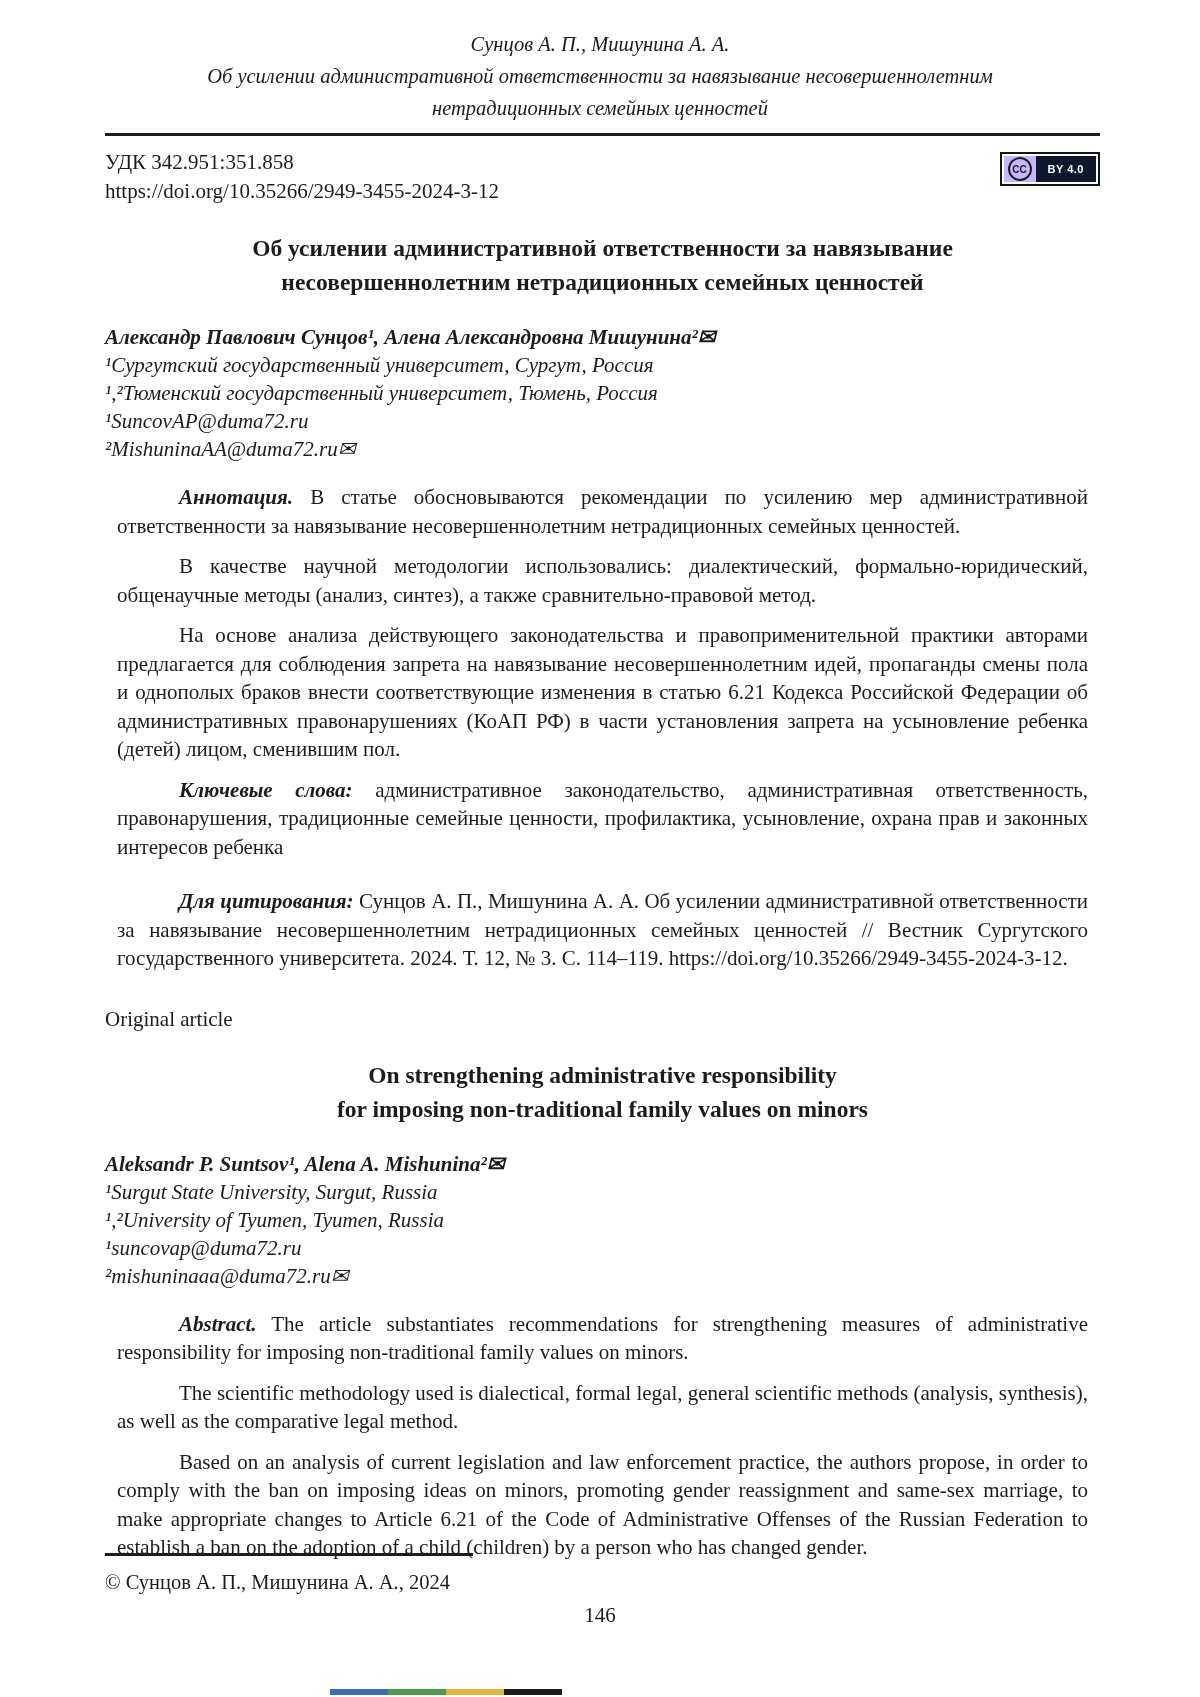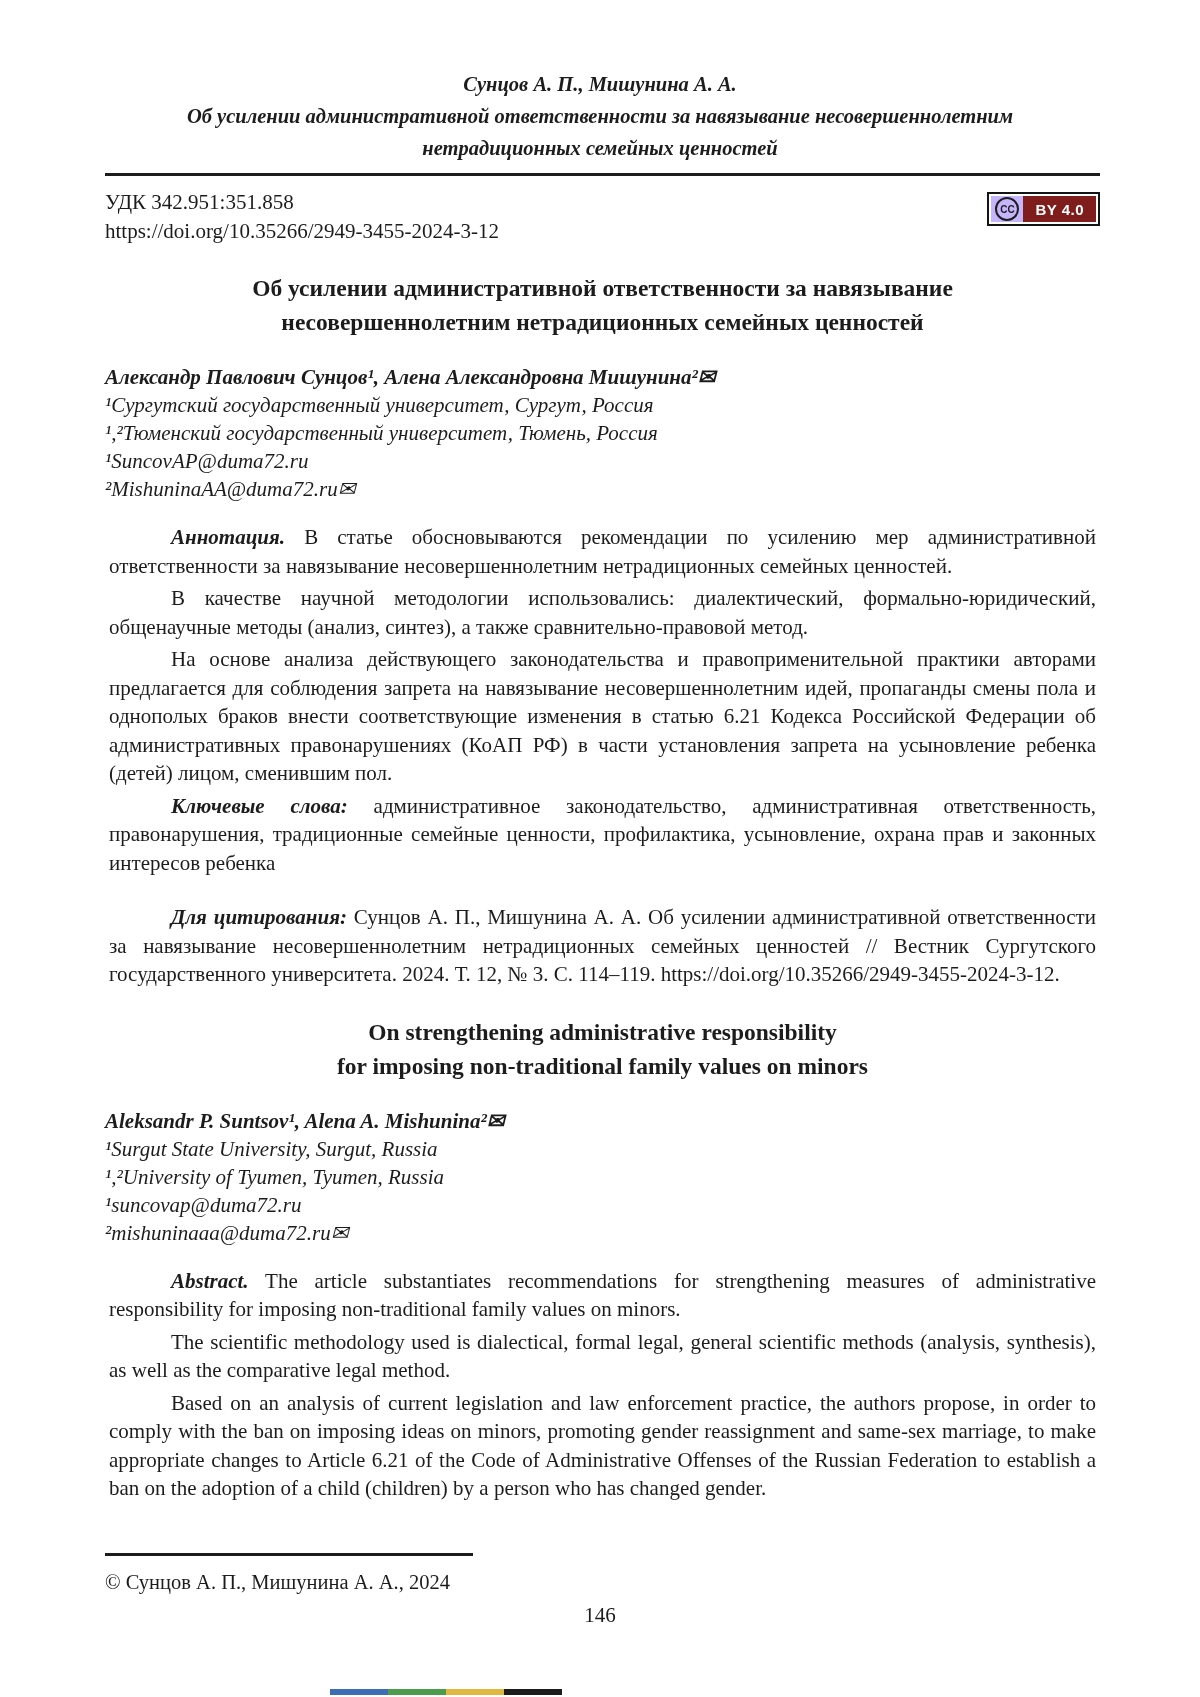--- a/index.html
+++ b/index.html
@@ -7,26 +7,25 @@
     position: relative;
     width: 1200px;
     height: 1697px;
     margin: 0 auto;
     background: #ffffff;
     color: #1c1c1c;
     font-family: "Liberation Serif", serif;
     overflow: hidden;
   }
   .running-header {
-    padding-top: 68px;
+    padding-top: 28px;
     text-align: center;
     font-style: italic;
     font-size: 20.5px;
     line-height: 32px;
-    font-weight: bold;
   }
   .header-rule {
     margin: 9px 100px 0 105px;
     border: 0;
     border-top: 3px solid #1c1c1c;
   }
   .meta-row {
     display: flex;
     justify-content: space-between;
     align-items: flex-start;
@@ -57,27 +56,27 @@
     border: 2.5px solid #1e1e1e;
     border-radius: 50%;
     display: flex; align-items: center; justify-content: center;
     font-family: "Liberation Sans", sans-serif;
     font-weight: bold;
     font-size: 10px;
     color: #1e1e1e;
     letter-spacing: 0;
   }
   .cc-right {
-    background: #7f1d1d;
+    background: #0f172a;
     color: #ffffff;
     display: flex; align-items: center;
     padding: 8px 12px;
     font-family: "Liberation Sans", sans-serif;
     font-weight: bold;
-    font-size: 15px;
+    font-size: 11px;
     letter-spacing: 0.5px;
   }
 
   .title-ru, .title-en {
     margin: 26px 100px 0 105px;
     text-align: center;
     font-weight: bold;
     font-size: 23.5px;
     line-height: 34px;
   }
@@ -88,21 +87,21 @@
   }
   .authors-line { font-weight: bold; font-style: italic; }
   .affil-line, .email-line { font-style: italic; }
 
   .body-text {
     margin: 20px 100px 0 105px;
     font-size: 21px;
     line-height: 28.5px;
     text-align: justify;
   }
-  .body-text p { margin: 4px; text-indent: 62px; }
+  .body-text p { margin: 12px; text-indent: 62px; }
   .lead { font-weight: bold; font-style: italic; }
   .citation-block { margin-top: 26px; }
 
   .original-article {
     margin: 34px 100px 0 105px;
     font-size: 21px;
   }
 
   .footnote-rule {
     position: absolute;
@@ -178,20 +177,21 @@
     <p><span class="lead">Аннотация.</span> <span>В статье обосновываются рекомендации по усилению мер административной ответственности за навязывание несовершеннолетним нетрадиционных семейных ценностей.</span></p>
     <p>В качестве научной методологии использовались: диалектический, формально-юридический, общенаучные методы (анализ, синтез), а также сравнительно-правовой метод.</p>
     <p>На основе анализа действующего законодательства и правоприменительной практики авторами предлагается для соблюдения запрета на навязывание несовершеннолетним идей, пропаганды смены пола и однополых браков внести соответствующие изменения в статью 6.21 Кодекса Российской Федерации об административных правонарушениях (КоАП РФ) в части установления запрета на усыновление ребенка (детей) лицом, сменившим пол.</p>
     <p><span class="lead">Ключевые слова:</span> <span>административное законодательство, административная ответственность, правонарушения, традиционные семейные ценности, профилактика, усыновление, охрана прав и законных интересов ребенка</span></p>
   </div>
 
   <div class="body-text citation-block">
     <p><span class="lead">Для цитирования:</span> <span>Сунцов А. П., Мишунина А. А. Об усилении административной ответственности за навязывание несовершеннолетним нетрадиционных семейных ценностей // Вестник Сургутского государственного университета. 2024. Т. 12, № 3. С. 114–119. https://doi.org/10.35266/2949-3455-2024-3-12.</span></p>
   </div>
 
+  <div class="original-article">Original article</div>
 
   <div class="title-en">
     <div>On strengthening administrative responsibility</div>
     <div>for imposing non-traditional family values on minors</div>
   </div>
 
   <div class="authors-block">
     <div class="authors-line">Aleksandr P. Suntsov¹, Alena A. Mishunina²✉</div>
     <div class="affil-line">¹Surgut State University, Surgut, Russia</div>
     <div class="affil-line">¹,²University of Tyumen, Tyumen, Russia</div>

